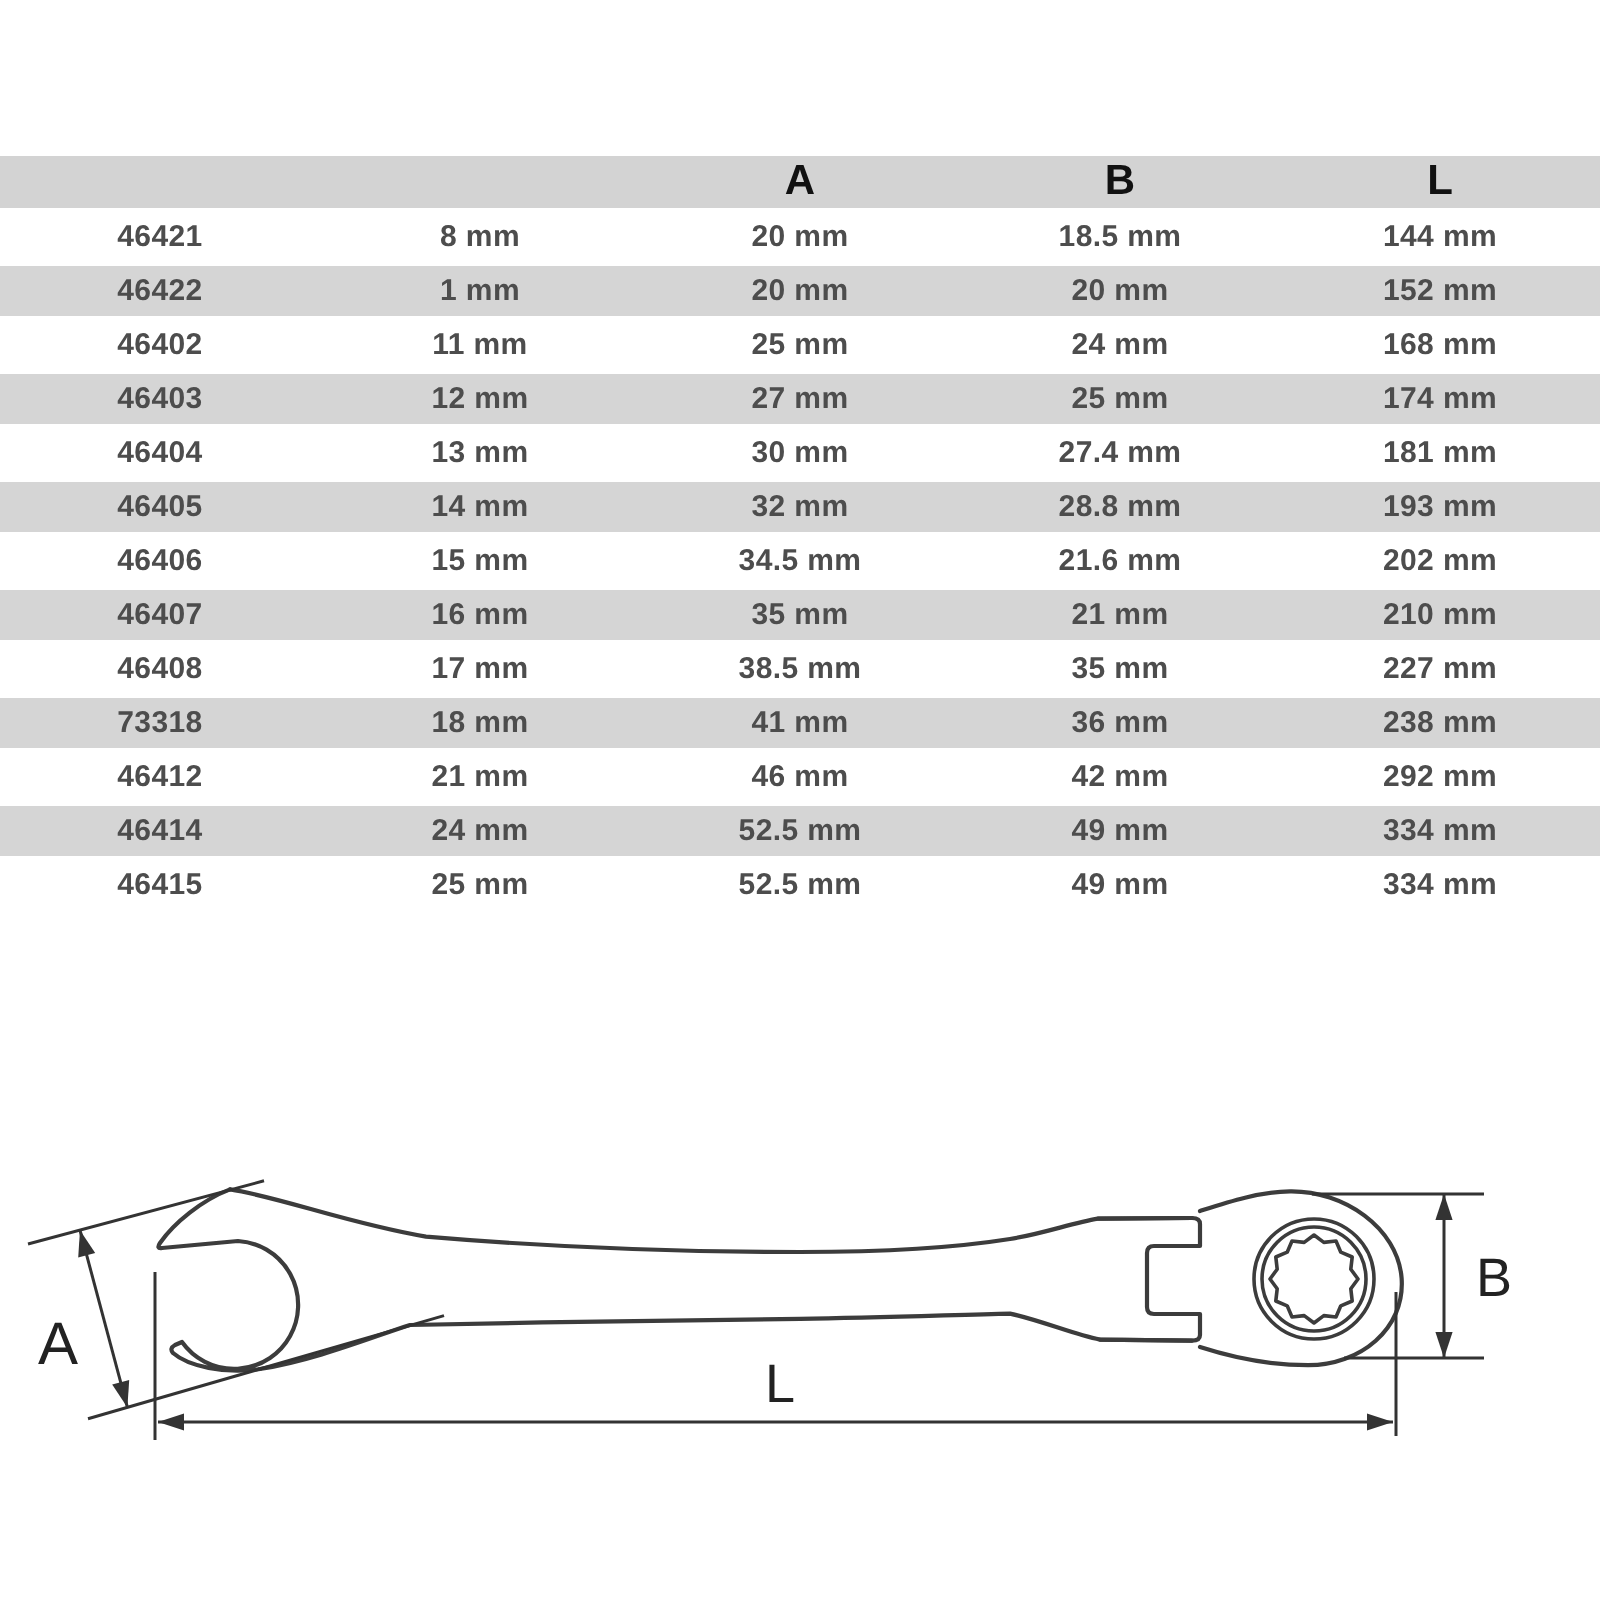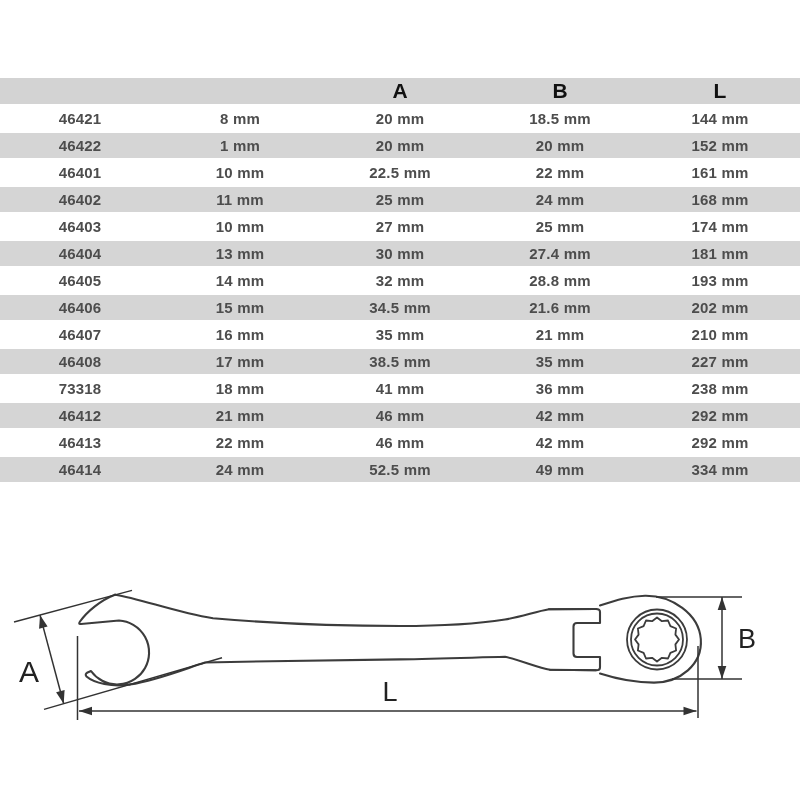--- a/index.html
+++ b/index.html
@@ -108,36 +108,29 @@
             <td>144 mm</td>
           </tr>
           <tr>
             <td>46422</td>
             <td>1 mm</td>
             <td>20 mm</td>
             <td>20 mm</td>
             <td>152 mm</td>
           </tr>
           <tr>
-            <td>46401</td>
-            <td>10 mm</td>
-            <td>22.5 mm</td>
-            <td>22 mm</td>
-            <td>161 mm</td>
-          </tr>
-          <tr>
             <td>46402</td>
             <td>11 mm</td>
             <td>25 mm</td>
             <td>24 mm</td>
             <td>168 mm</td>
           </tr>
           <tr>
             <td>46403</td>
-            <td>10 mm</td>
+            <td>12 mm</td>
             <td>27 mm</td>
             <td>25 mm</td>
             <td>174 mm</td>
           </tr>
           <tr>
             <td>46404</td>
             <td>13 mm</td>
             <td>30 mm</td>
             <td>27.4 mm</td>
             <td>181 mm</td>
@@ -178,29 +171,29 @@
             <td>238 mm</td>
           </tr>
           <tr>
             <td>46412</td>
             <td>21 mm</td>
             <td>46 mm</td>
             <td>42 mm</td>
             <td>292 mm</td>
           </tr>
           <tr>
-            <td>46413</td>
-            <td>22 mm</td>
-            <td>46 mm</td>
-            <td>42 mm</td>
-            <td>292 mm</td>
-          </tr>
-          <tr>
             <td>46414</td>
             <td>24 mm</td>
+            <td>52.5 mm</td>
+            <td>49 mm</td>
+            <td>334 mm</td>
+          </tr>
+          <tr>
+            <td>46415</td>
+            <td>25 mm</td>
             <td>52.5 mm</td>
             <td>49 mm</td>
             <td>334 mm</td>
           </tr>
         </tbody>
     </table>
   </div>
 
   <div class="diagram-wrap">
     <svg width="800" height="240" viewBox="0 0 800 240" xmlns="http://www.w3.org/2000/svg">

